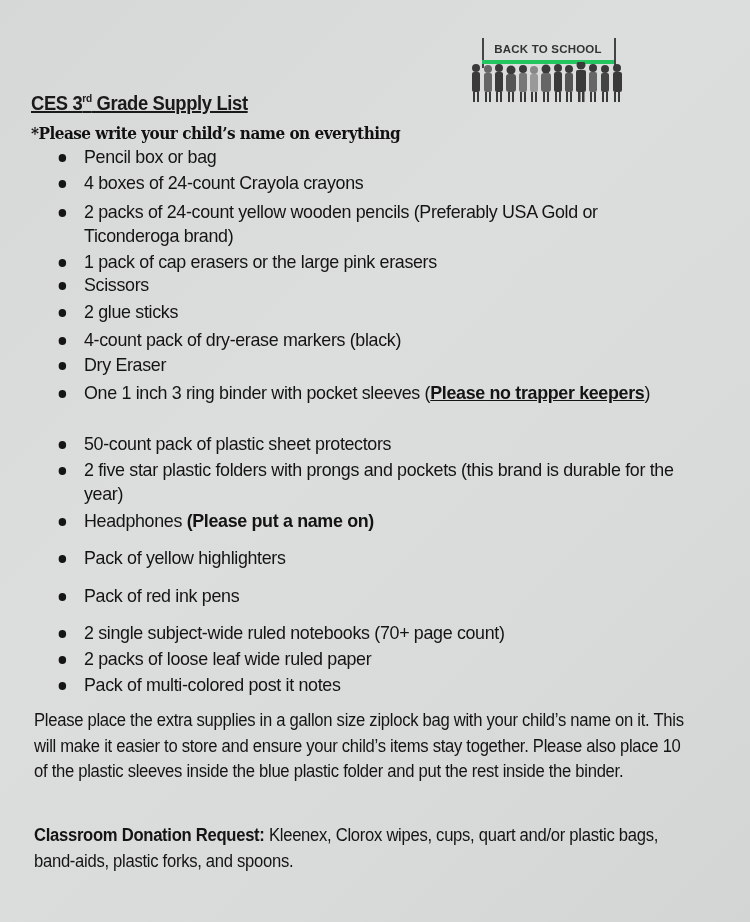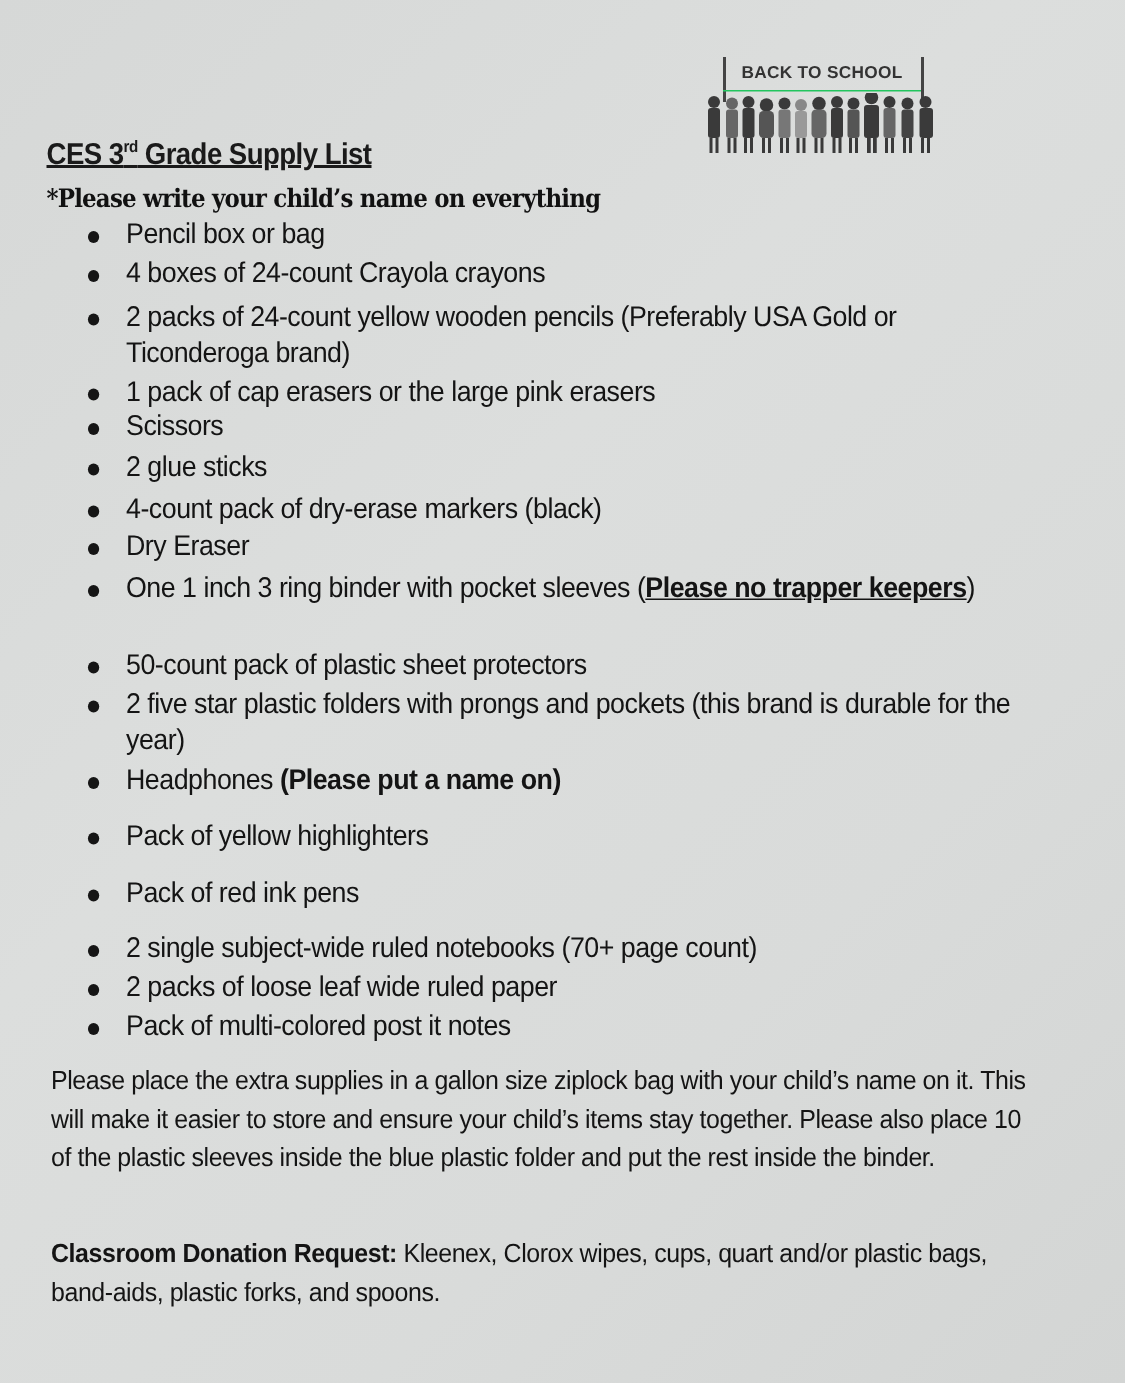--- a/index.html
+++ b/index.html
@@ -10,21 +10,21 @@
     color: #141414;
     position: relative;
   }
   .page { position: absolute; left: 0; top: 0; width: 750px; height: 922px; }
 
   .logo {
     position: absolute; left: 468px; top: 38px; width: 166px; height: 66px;
   }
   .banner {
     position: absolute; left: 14px; top: 2px; width: 132px; height: 20px;
-    border-bottom: 1px solid #22c55e;
+    border-bottom: 4px solid #22c55e;
     font-size: 11.5px; font-weight: bold; color: #333; letter-spacing: 0.2px;
     text-align: center; line-height: 18px;
   }
   .pole { position: absolute; top: 0; width: 1.5px; height: 30px; background: #444; }
   .kids { position: absolute; left: 0; top: 24px; }
 
   .title {
     position: absolute; left: 31px; top: 92px;
     font-family: "Liberation Sans", sans-serif;
     font-size: 20px; font-weight: bold; letter-spacing: -0.4px;

